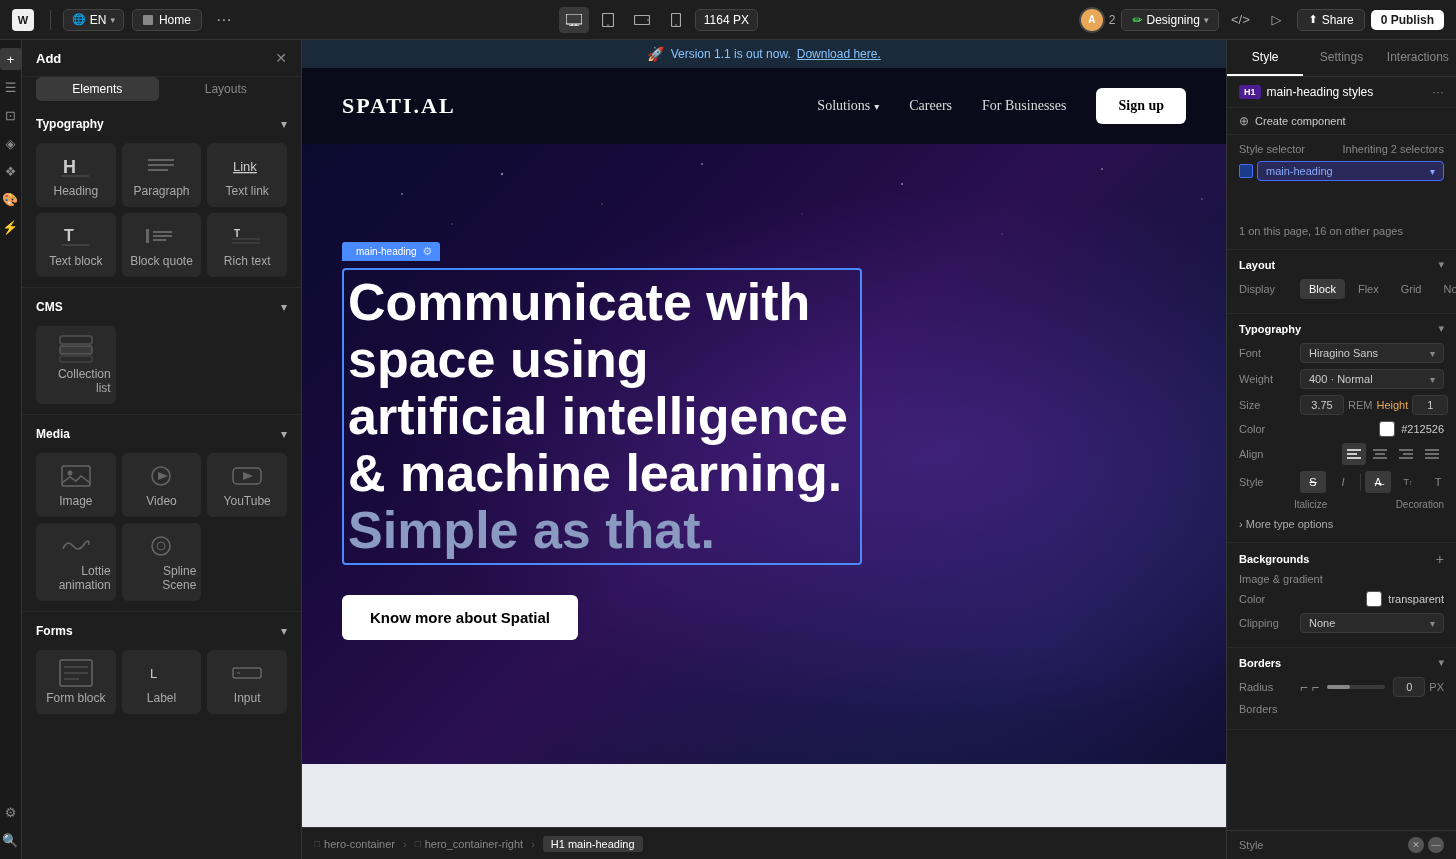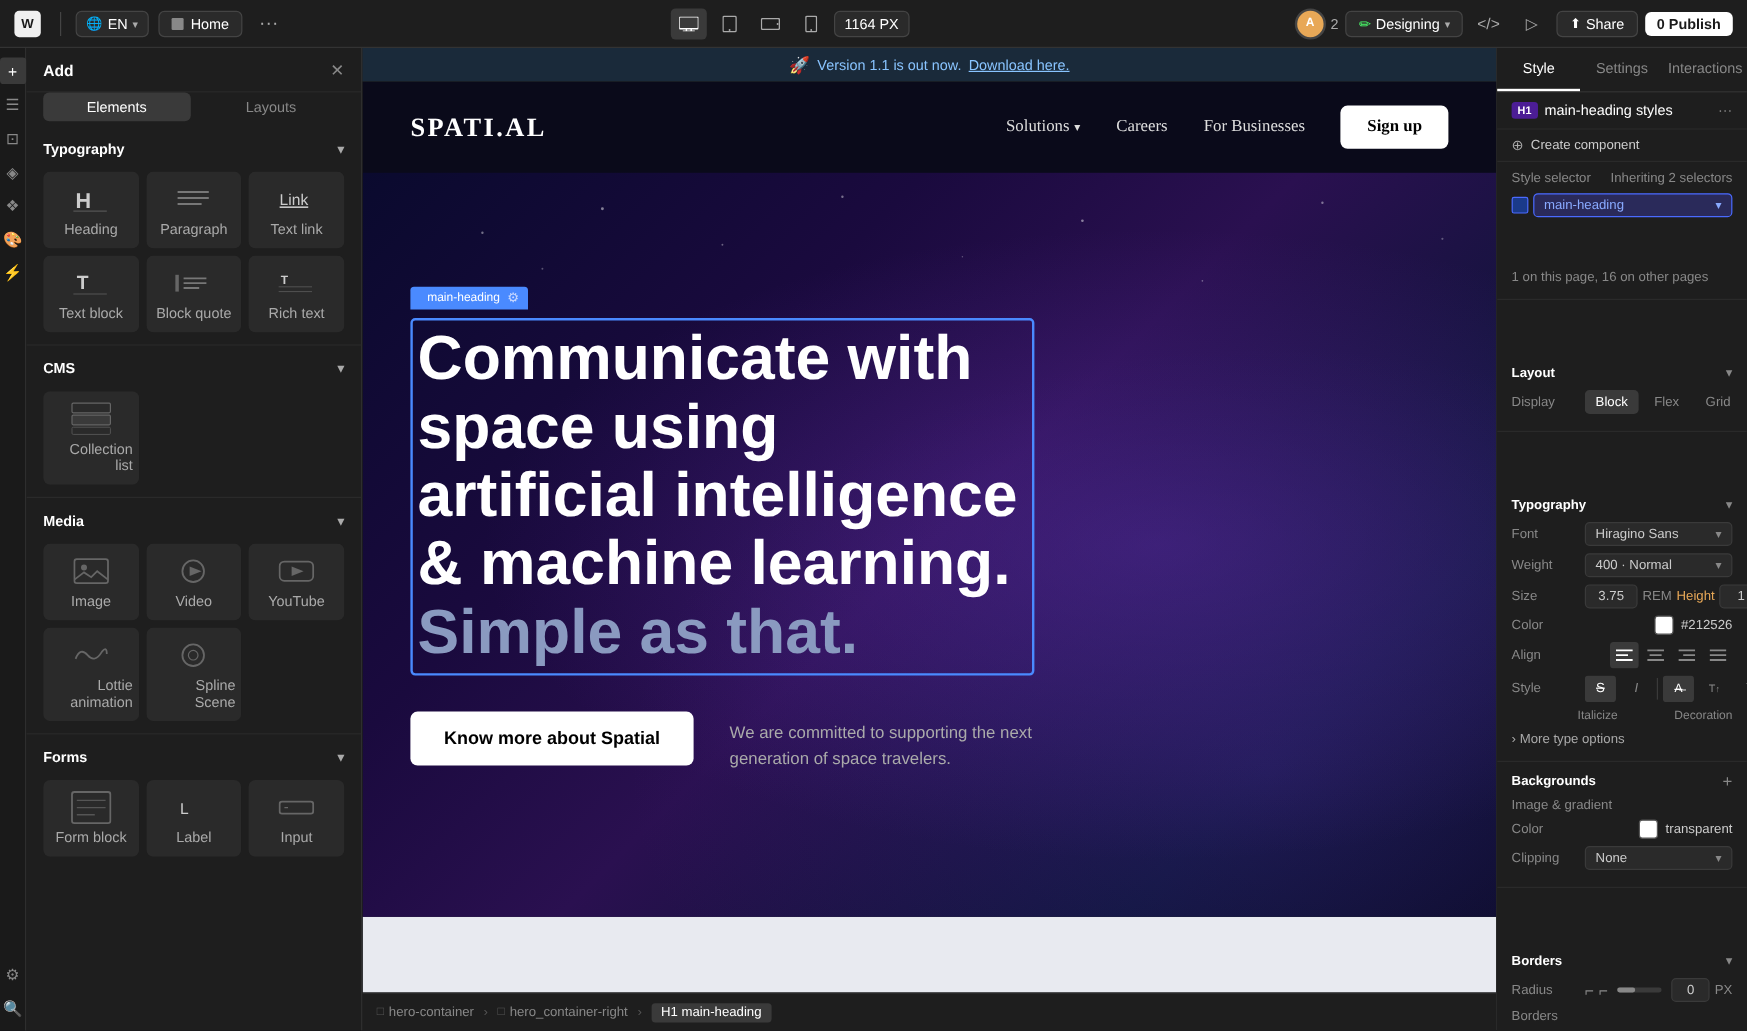--- a/index.html
+++ b/index.html
@@ -72,26 +72,26 @@
     .hero-actions { display: flex; align-items: flex-start; gap: 30px; margin-top: 30px; }
     .cta-btn { background: #fff; color: #000; padding: 14px 28px; border-radius: 6px; font-size: 15px; font-weight: 600; cursor: pointer; white-space: nowrap; }
     .hero-desc { font-size: 14px; color: #aaa; line-height: 1.6; max-width: 260px; padding-top: 6px; }
     .gray-section { background: #e8eaf0; height: 100px; }
     .breadcrumb-bar { height: 32px; background: #1e1e1e; border-top: 1px solid #333; display: flex; align-items: center; padding: 0 12px; gap: 8px; }
     .breadcrumb-item { display: flex; align-items: center; gap: 4px; font-size: 11px; color: #888; cursor: pointer; }
     .breadcrumb-item.active { color: #fff; background: #3a3a3a; padding: 2px 8px; border-radius: 3px; }
     .breadcrumb-sep { color: #555; font-size: 11px; }
 
     
-    .right-panel { width: 209px; background: #1e1e1e; border-left: 1px solid #333; display: flex; flex-direction: column; overflow-y: auto; flex-shrink: 0; font-size: 12px; }
+    .right-panel { width: 230px; background: #1e1e1e; border-left: 1px solid #333; display: flex; flex-direction: column; overflow-y: auto; flex-shrink: 0; font-size: 12px; }
     .right-tabs { display: flex; border-bottom: 1px solid #333; }
     .right-tab { flex: 1; text-align: center; padding: 10px 0; font-size: 12px; cursor: pointer; color: #888; border-bottom: 2px solid transparent; }
     .right-tab.active { color: #fff; border-bottom-color: #fff; }
     .right-section { padding: 8px 12px; border-bottom: 1px solid #2a2a2a; }
-    .right-section-header { display: flex; align-items: center; justify-content: space-between; margin-bottom: 8px; margin-top: 46px; }
+    .right-section-header { display: flex; align-items: center; justify-content: space-between; margin-bottom: 8px; }
     .right-section-title { font-size: 11px; font-weight: 600; color: #fff; }
     .right-row { display: flex; align-items: center; justify-content: space-between; margin-bottom: 6px; gap: 6px; }
     .right-label { font-size: 11px; color: #888; min-width: 55px; }
     .style-selector-box { display: flex; align-items: center; background: #2a2a5a; border: 1px solid #4a6aff; border-radius: 4px; padding: 3px 8px; gap: 6px; flex: 1; }
     .style-selector-text { font-size: 11px; color: #89aaff; }
     .style-selector-arrow { color: #89aaff; font-size: 10px; margin-left: auto; }
     .display-buttons { display: flex; gap: 4px; }
     .display-btn { padding: 3px 8px; border-radius: 4px; font-size: 11px; cursor: pointer; color: #888; border: 1px solid transparent; }
     .display-btn.active { background: #3a3a3a; color: #fff; }
     .font-selector { display: flex; align-items: center; background: #2a2a2a; border: 1px solid #3a3a3a; border-radius: 4px; padding: 3px 8px; flex: 1; cursor: pointer; }
@@ -454,21 +454,20 @@
                 <span style="font-size:11px; color:#c8d8ff;">⚙</span>
               </div>
               <div class="main-heading-selected">
                 <div class="main-heading-text">
                   <span>Communicate with space using artificial intelligence &amp; machine learning.</span><span class="secondary"> Simple as that.</span>
                 </div>
               </div>
             </div>
             <div class="hero-actions">
               <div class="cta-btn">Know more about Spatial</div>
-              <div class="hero-desc">We are committed to supporting the next generation of space travelers.</div>
             </div>
           </div>
         </div>
 
         <div class="gray-section"></div>
       </div>
     </div>
 
     <div class="breadcrumb-bar">
       <div class="breadcrumb-item">

